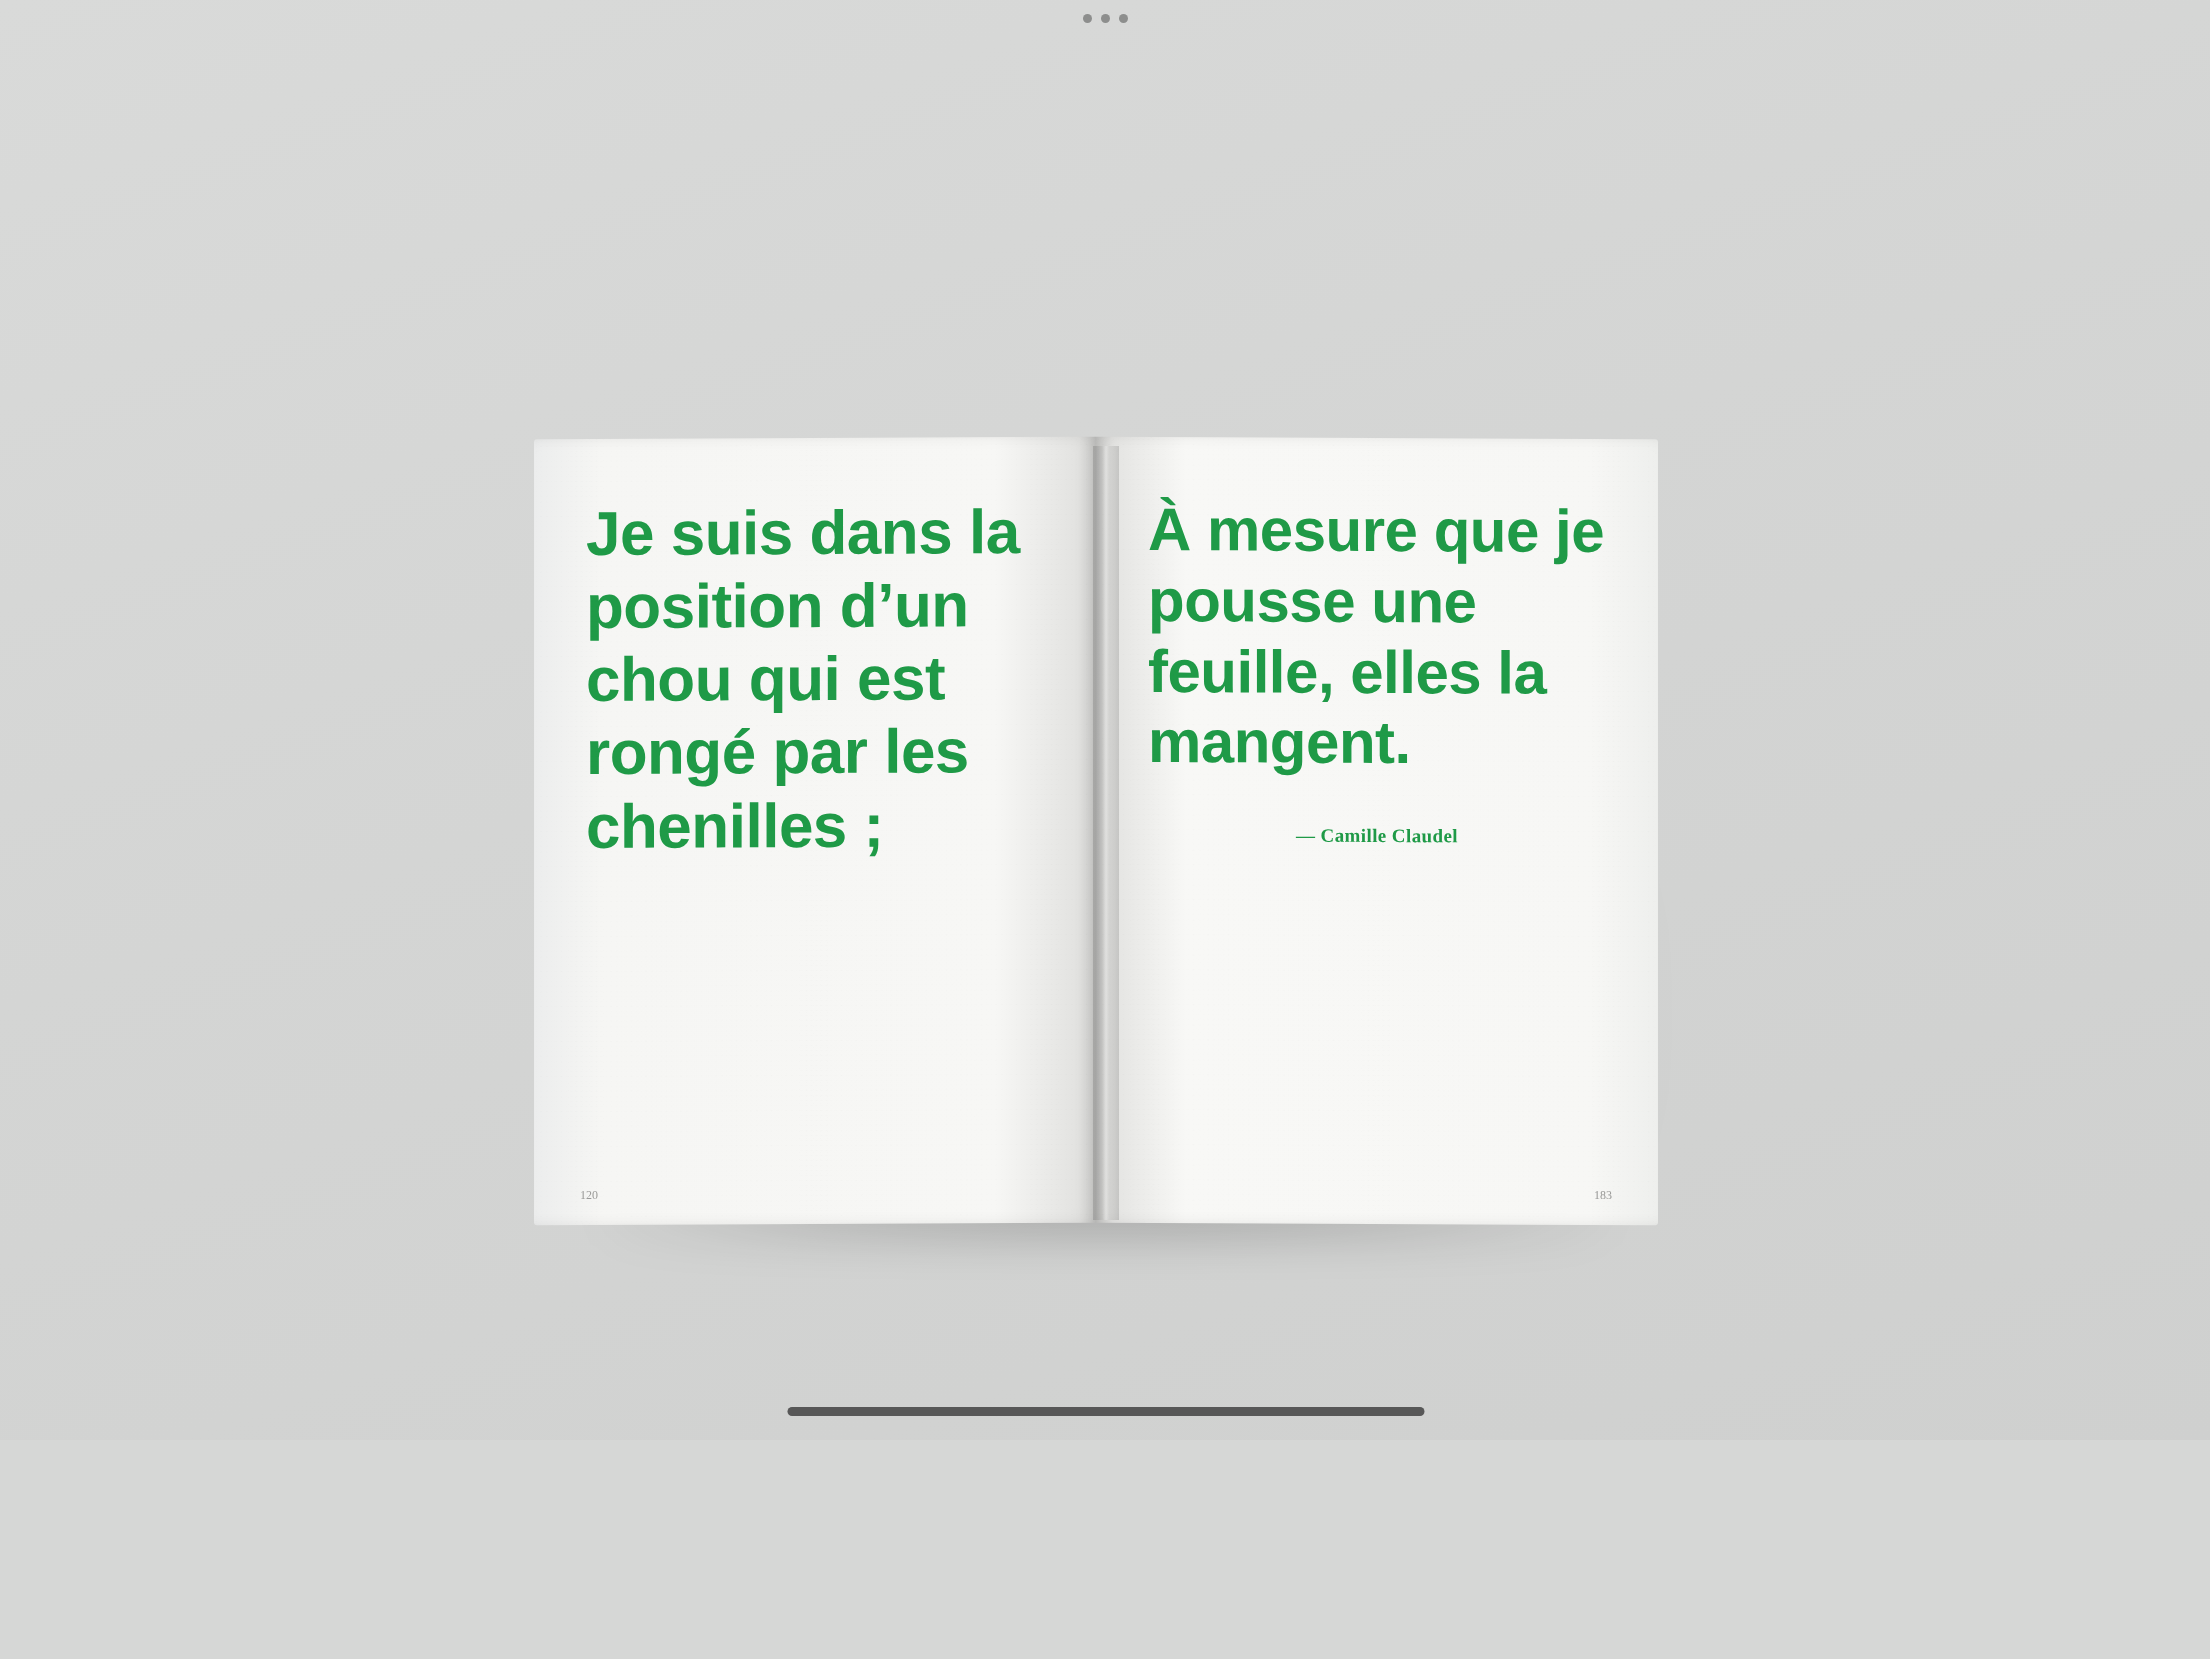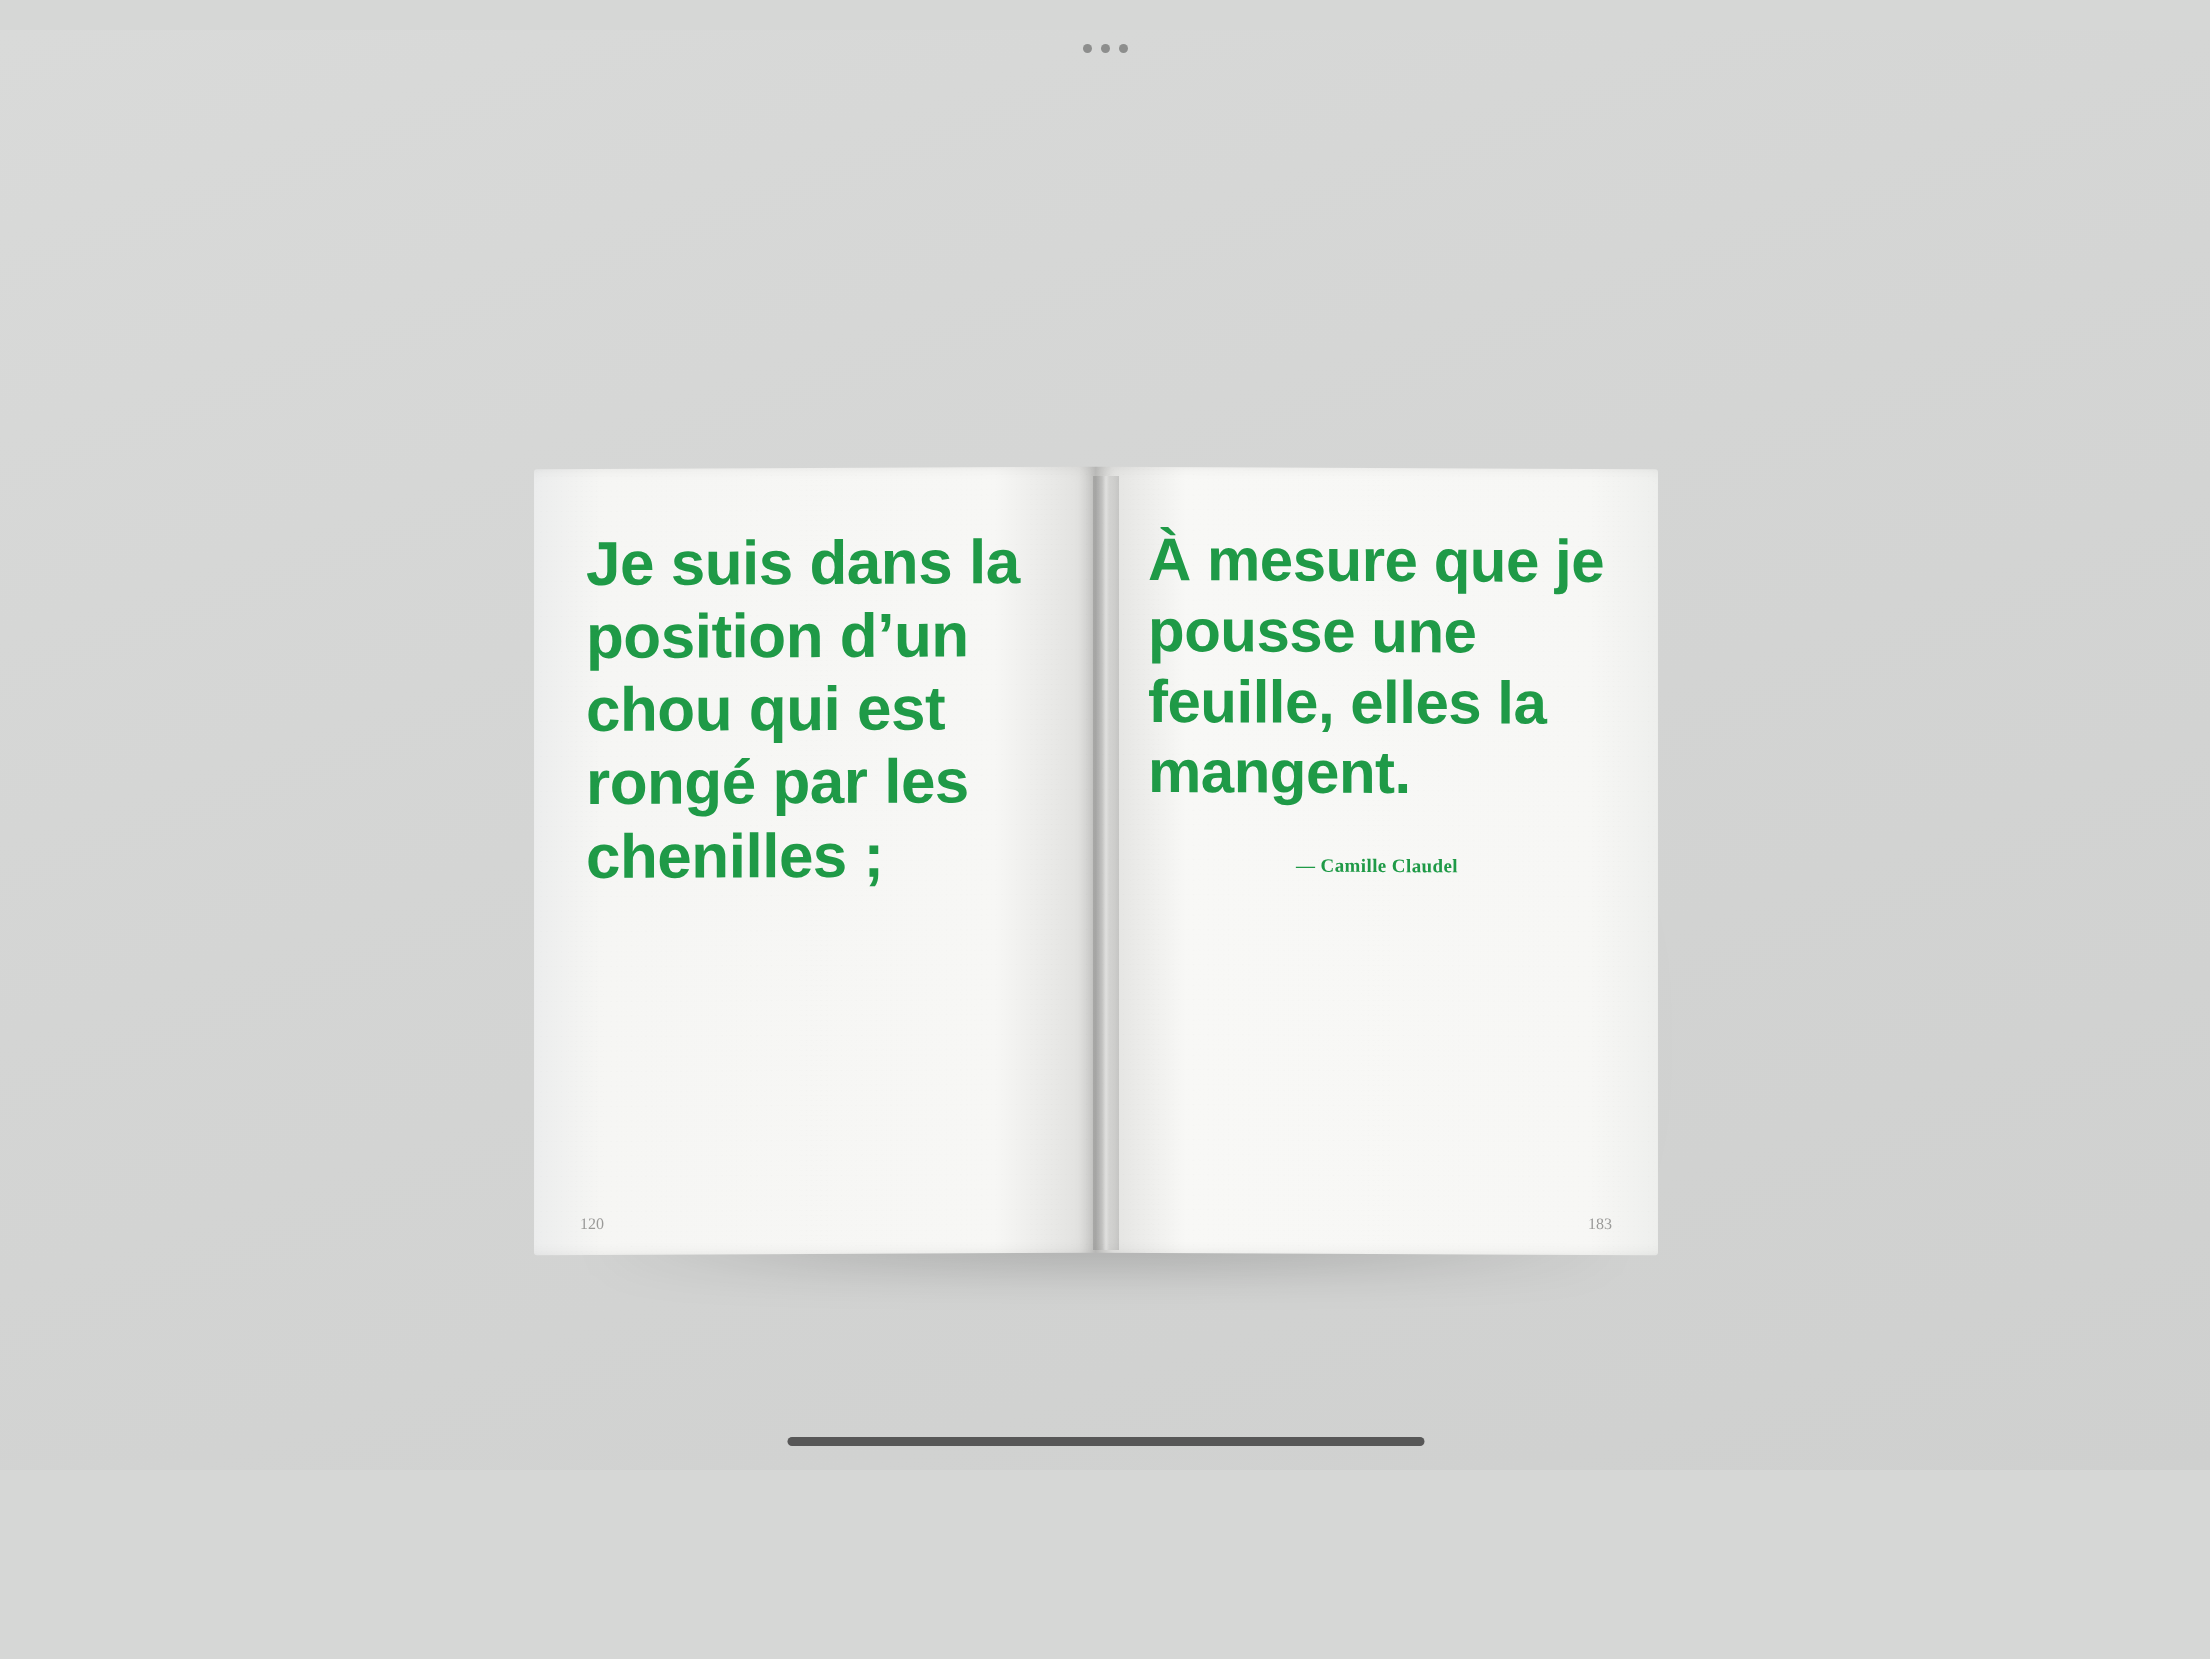--- a/index.html
+++ b/index.html
@@ -10,21 +10,20 @@
     overflow: hidden;
     background: #d6d7d6;
     font-family: "Liberation Sans", sans-serif;
   }
 
   .screen {
     position: relative;
     width: 2211px;
     height: 1440px;
     background: linear-gradient(160deg, #d9dad9 0%, #d4d5d4 45%, #cfd0cf 100%);
-    margin-top: 30px;
   }
 
   
   .top-dots {
     position: absolute;
     top: 14px;
     left: 0;
     width: 100%;
     display: flex;
     justify-content: center;
@@ -139,21 +138,21 @@
     font-family: "Liberation Serif", serif;
     font-weight: bold;
     font-size: 19px;
     letter-spacing: 0.4px;
   }
 
   .page-num {
     position: absolute;
     bottom: 22px;
     font-family: "Liberation Serif", serif;
-    font-size: 16px;
+    font-size: 12px;
     color: #9a9a98;
   }
   .page-num-left { left: 46px; }
   .page-num-right { right: 46px; }
 
   
   .grain {
     position: absolute;
     inset: 0;
     opacity: 0.35;

